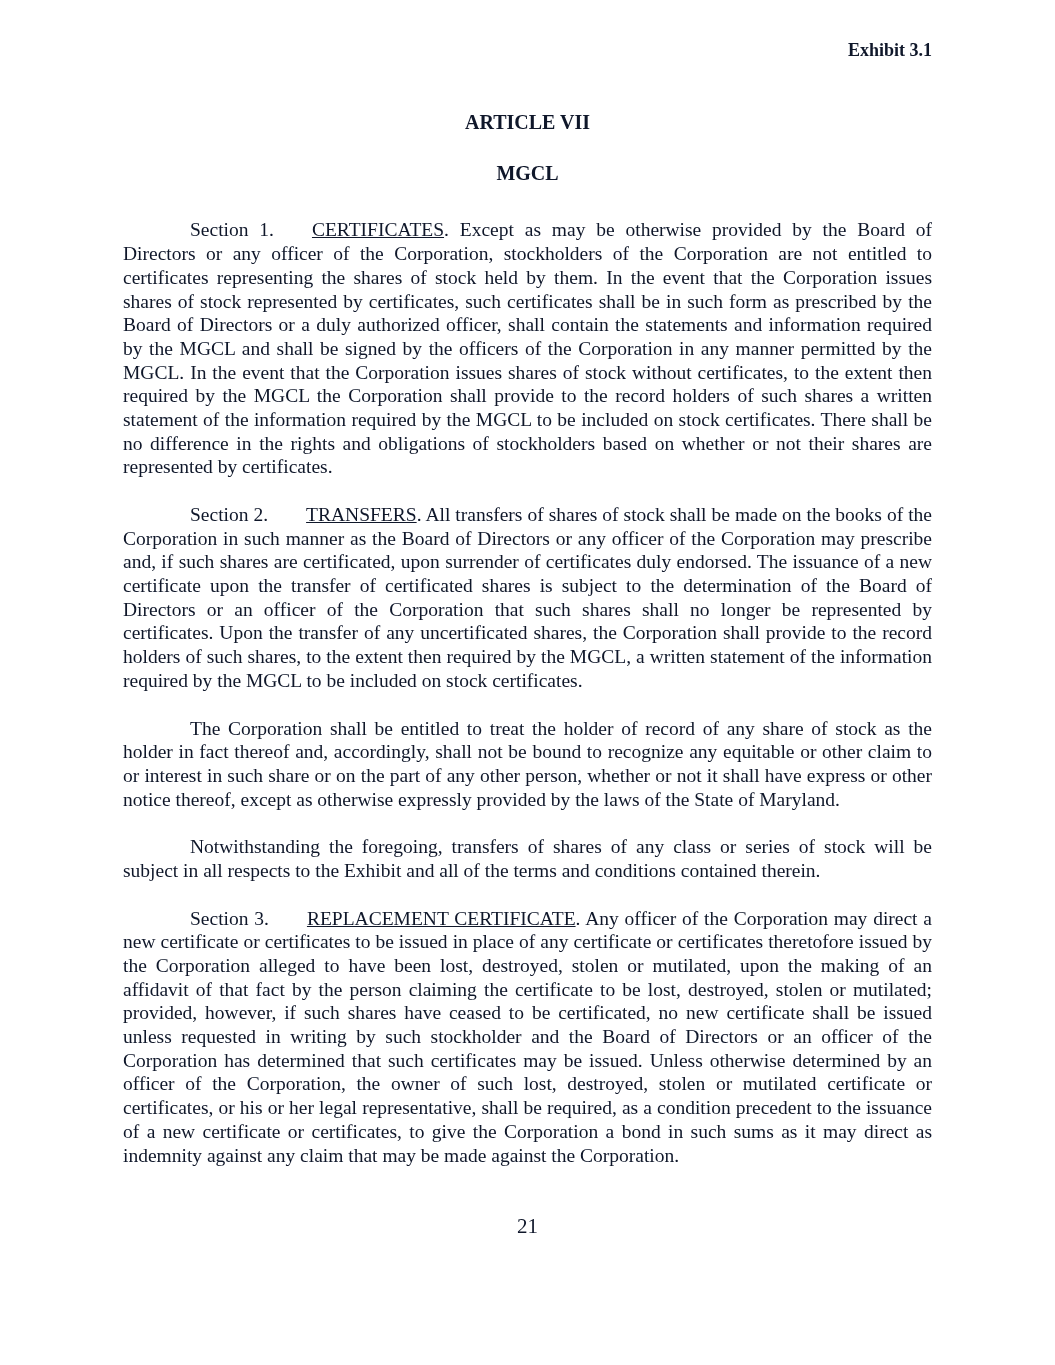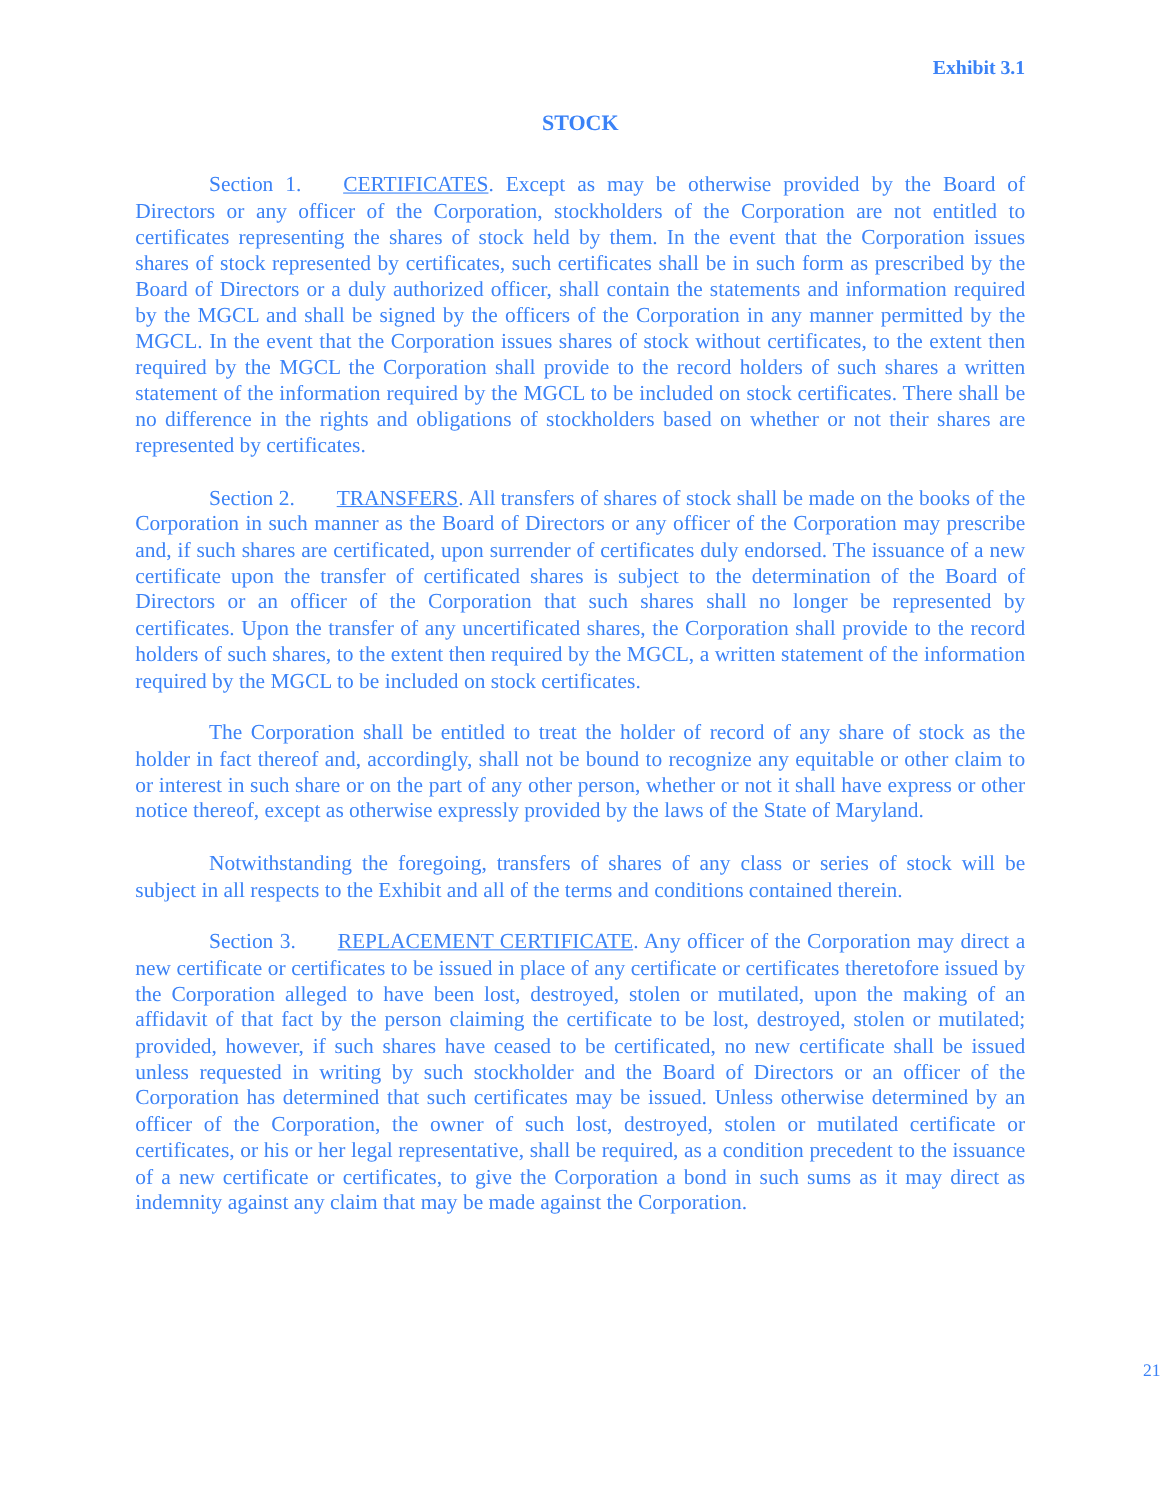--- a/index.html
+++ b/index.html
@@ -6,26 +6,26 @@
     margin: 0;
     padding: 0;
     background: #ffffff;
   }
   .page {
     position: relative;
     width: 1055px;
     height: 1292px;
     margin: 0 auto;
     background: #ffffff;
-    color: #3b82f6;
+    color: #0f172a;
     font-family: "Liberation Serif", "DejaVu Serif", serif;
     font-size: 19.5px;
     line-height: 1.215;
     box-sizing: border-box;
-    padding: 51px 123px 0 123px;
+    padding: 40px 123px 0 123px;
   }
   .exhibit {
     text-align: right;
     font-weight: bold;
     font-size: 18px;
     margin: 0;
   }
   .article-title {
     text-align: center;
     font-weight: bold;
@@ -48,36 +48,37 @@
   }
   .tab-spacer {
     display: inline-block;
     width: 38px;
   }
   .section-heading {
     text-decoration: underline;
   }
   .page-number {
     position: absolute;
-    bottom: 36px;
+    bottom: 53px;
     left: 0;
     width: 100%;
-    text-align: right;
-    font-size: 16px;
+    text-align: center;
+    font-size: 21px;
   }
 </style>
 </head>
 <body>
 
 <div class="page">
 
   <p class="exhibit">Exhibit 3.1</p>
 
+  <h1 class="article-title">ARTICLE VII</h1>
 
-  <h2 class="article-subtitle">STOCK</h2>
+  <h2 class="article-subtitle">MGCL</h2>
 
   <div class="body-text">
 
     <p class="para"><span>Section 1.</span><span class="tab-spacer"></span><span class="section-heading">CERTIFICATES</span><span>.  Except as may be otherwise provided by the Board of Directors or any officer of the Corporation, stockholders of the Corporation are not entitled to certificates representing the shares of stock held by them.  In the event that the Corporation issues shares of stock represented by certificates, such certificates shall be in such form as prescribed by the Board of Directors or a duly authorized officer, shall contain the statements and information required by the MGCL and shall be signed by the officers of the Corporation in any manner permitted by the MGCL.  In the event that the Corporation issues shares of stock without certificates, to the extent then required by the MGCL the Corporation shall provide to the record holders of such shares a written statement of the information required by the MGCL to be included on stock certificates.  There shall be no difference in the rights and obligations of stockholders based on whether or not their shares are represented by certificates.</span></p>
 
     <p class="para"><span>Section 2.</span><span class="tab-spacer"></span><span class="section-heading">TRANSFERS</span><span>.  All transfers of shares of stock shall be made on the books of the Corporation in such manner as the Board of Directors or any officer of the Corporation may prescribe and, if such shares are certificated, upon surrender of certificates duly endorsed.  The issuance of a new certificate upon the transfer of certificated shares is subject to the determination of the Board of Directors or an officer of the Corporation that such shares shall no longer be represented by certificates.  Upon the transfer of any uncertificated shares, the Corporation shall provide to the record holders of such shares, to the extent then required by the MGCL, a written statement of the information required by the MGCL to be included on stock certificates.</span></p>
 
     <p class="para">The Corporation shall be entitled to treat the holder of record of any share of stock as the holder in fact thereof and, accordingly, shall not be bound to recognize any equitable or other claim to or interest in such share or on the part of any other person, whether or not it shall have express or other notice thereof, except as otherwise expressly provided by the laws of the State of Maryland.</p>
 
     <p class="para">Notwithstanding the foregoing, transfers of shares of any class or series of stock will be subject in all respects to the Exhibit and all of the terms and conditions contained therein.</p>

